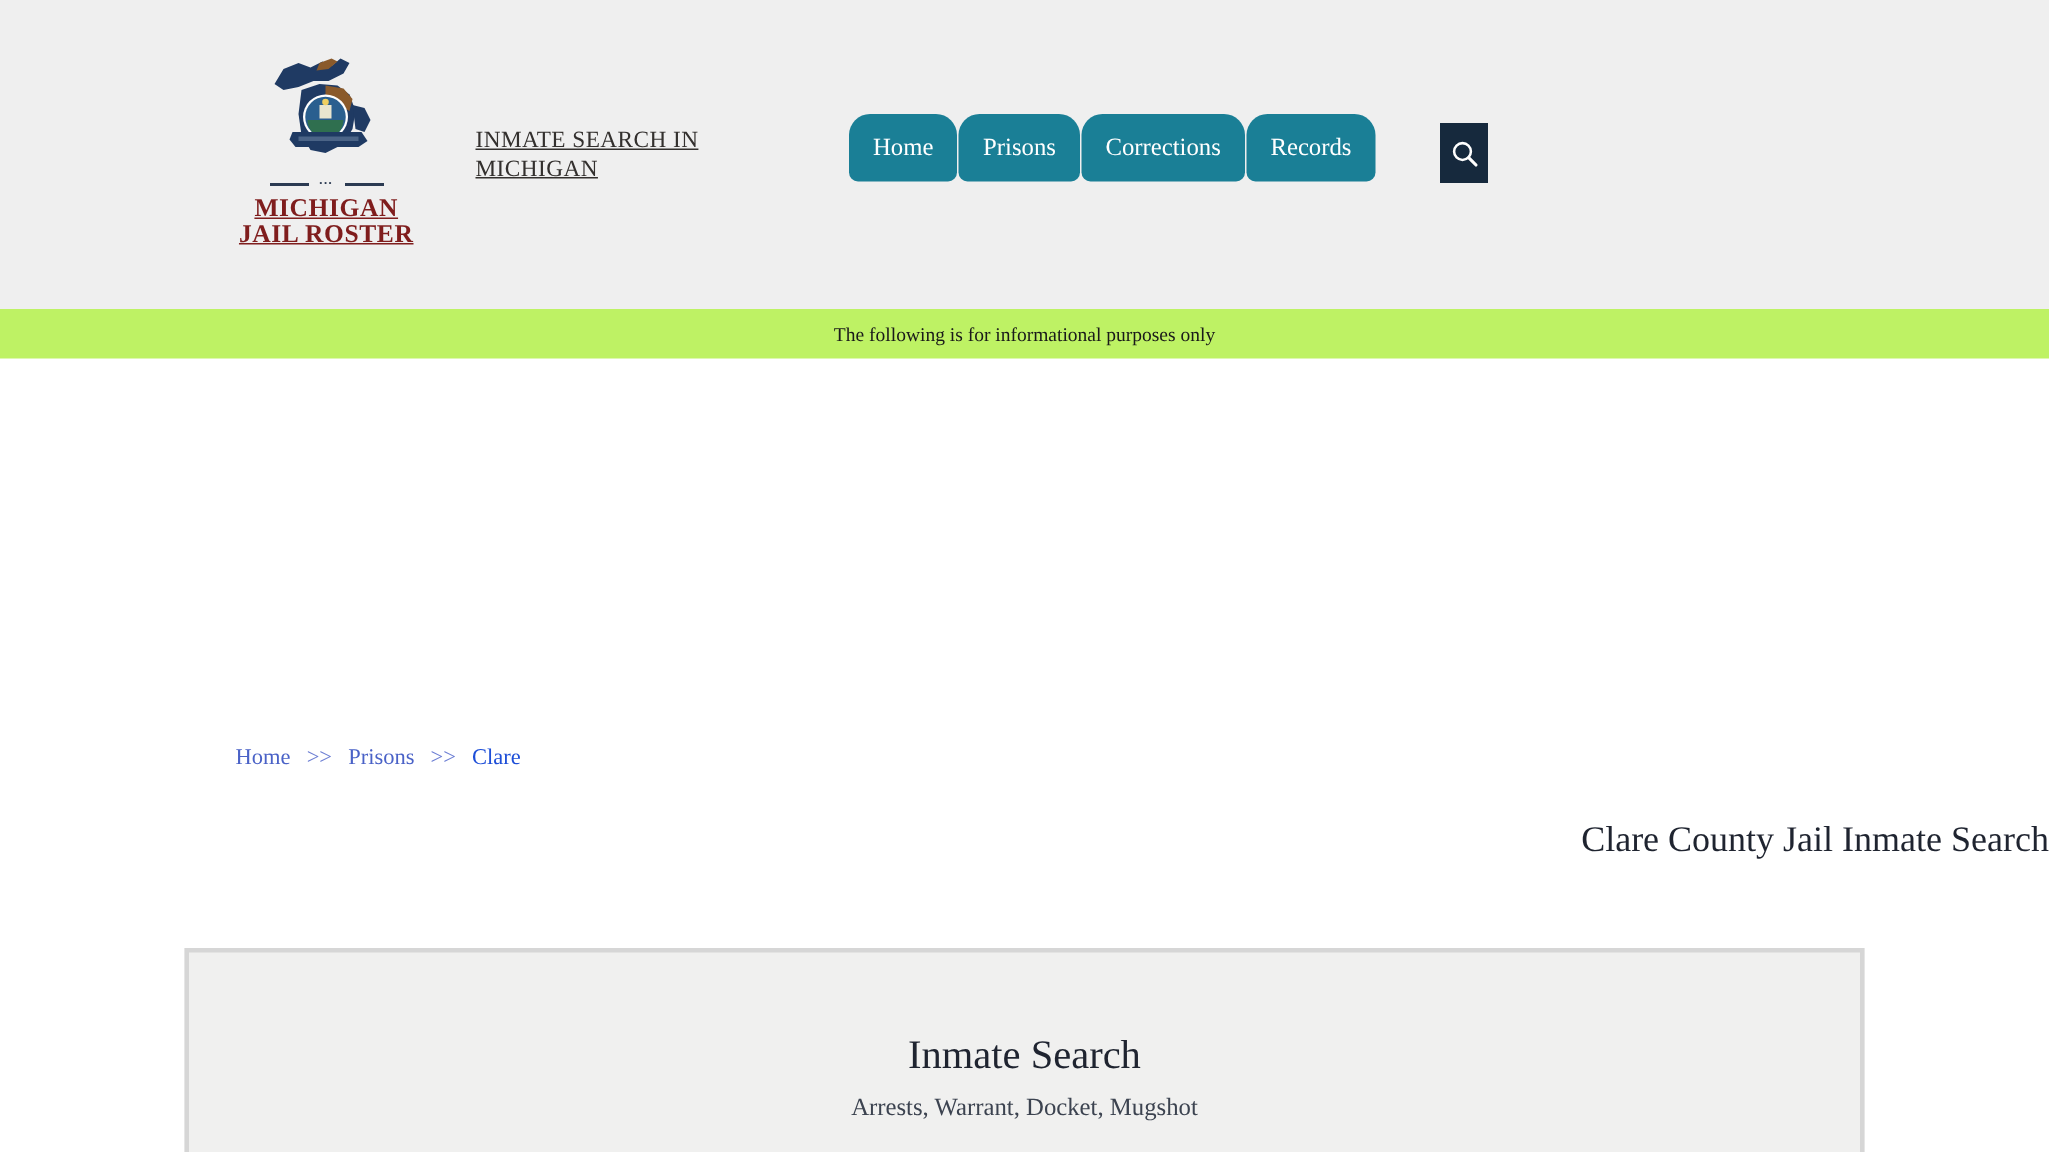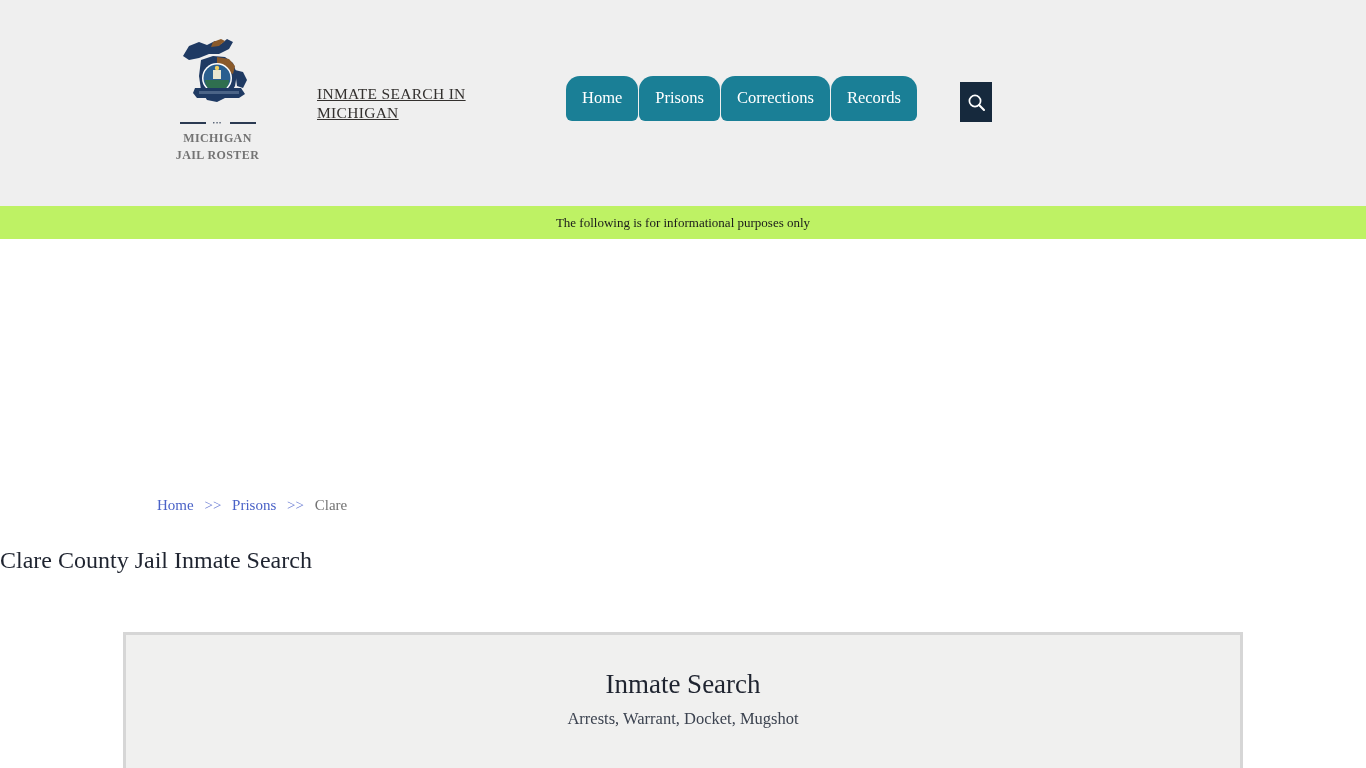--- a/index.html
+++ b/index.html
@@ -38,24 +38,25 @@
   .logo-divider::before { left: 0; }
   .logo-divider::after { right: 0; }
   .logo-dots {
     position: absolute; left: 50%; top: 1px;
     transform: translateX(-50%);
     font-size: 6px; color: #2b3a52; letter-spacing: 1px; line-height: 5px;
   }
   .logo-text {
     font-family: "Liberation Serif", serif;
     font-weight: bold;
-    font-size: 12px;
+    font-size: 17px;
     line-height: 17px;
     letter-spacing: 0.4px;
-    color: #737373;
+    color: #7f1d1d;
+    text-decoration: underline;
   }
 
   .tagline {
     position: absolute;
     left: 317px; top: 84px;
     width: 215px;
     font-size: 15.5px;
     line-height: 19px;
     letter-spacing: 0.3px;
     color: #33302e;
@@ -129,43 +130,43 @@
   .main { position: relative; width: 1366px; background: #fff; }
 
   .breadcrumb {
     position: absolute;
     left: 157px; top: 258px;
     font-size: 15px;
     color: #444;
   }
   .breadcrumb a { color: #4a62c7; text-decoration: none; cursor: pointer; }
   .breadcrumb .sep { color: #6d7fd4; margin: 0 7px; }
-  .breadcrumb .current { color: #737373; }
+  .breadcrumb .current { color: #1d4ed8; }
 
   .page-title {
     position: absolute;
     top: 308px; left: 0; width: 1366px;
-    text-align: left;
+    text-align: right;
     font-size: 24px;
     color: #1f2430;
     font-weight: normal;
     margin: 0;
   }
 
   
   .panel {
     position: absolute;
     left: 123px; top: 393px;
     width: 1120px; height: 294px;
     background: #f0f0ef;
     border: 3px solid #d6d6d6;
   }
   .panel-title {
     margin: 0;
-    padding-top: 35px;
+    padding-top: 54px;
     text-align: center;
     font-size: 27px;
     font-weight: normal;
     color: #1f2430;
     line-height: 1.1;
   }
   .panel-sub {
     text-align: center;
     font-size: 16.5px;
     color: #3c4350;

